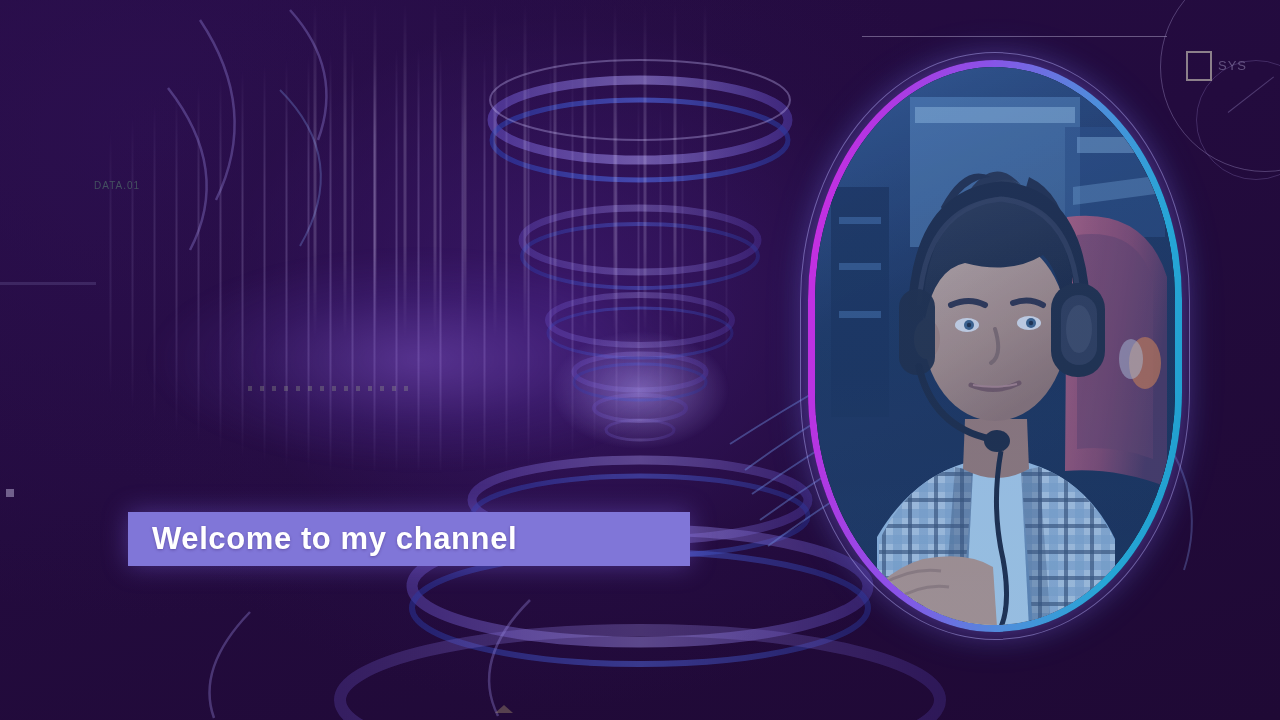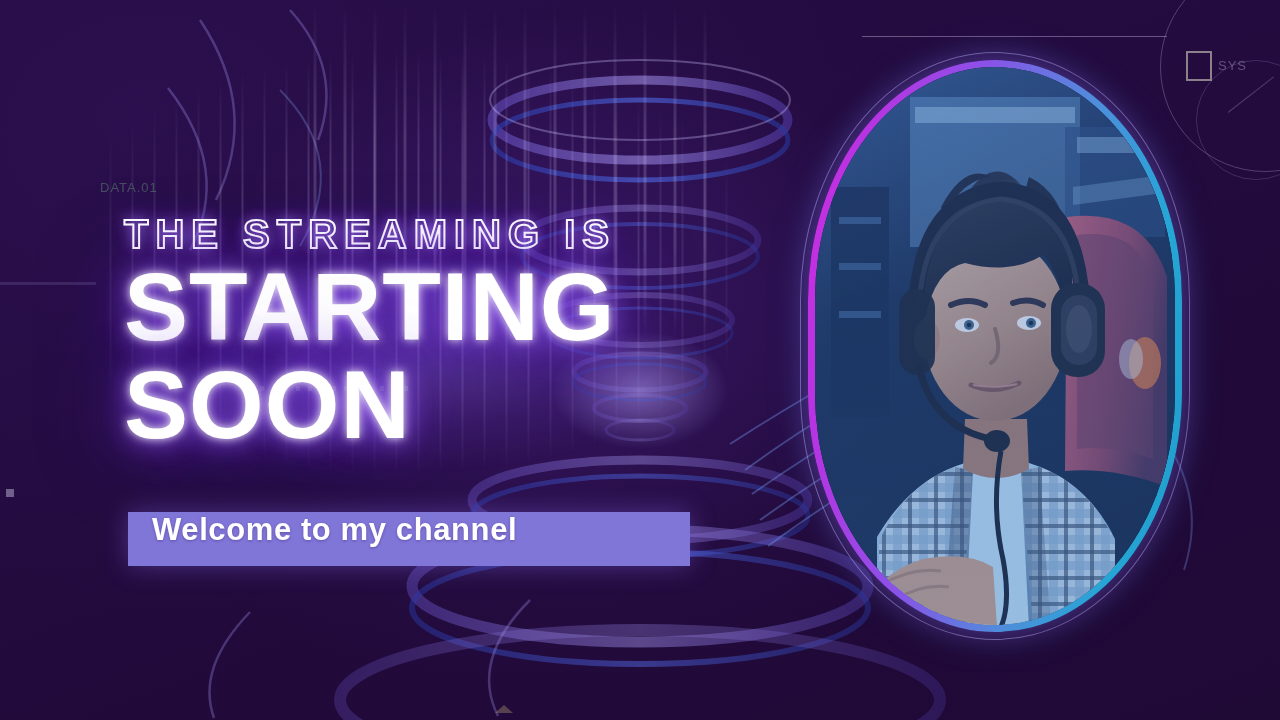--- a/index.html
+++ b/index.html
@@ -73,21 +73,21 @@
       0 0 26px rgba(155,100,255,.95),
       0 0 52px rgba(120,60,230,.85),
       0 0 90px rgba(95,40,200,.6);
     white-space:nowrap;
   }
 
   .banner{
     position:absolute; left:128px; top:512px;
     width:562px; height:54px;
     background:#8076d8;
-    display:flex; align-items:flex-start;
+    display:flex; align-items:center;
     box-shadow:0 0 26px rgba(120,95,220,.45);
   }
   .banner-text{
     margin-left:24px;
     font-size:31px; font-weight:700; letter-spacing:.6px; color:#fff;
     text-shadow:0 1px 3px rgba(40,15,80,.35);
     white-space:nowrap;
   }
 
   
@@ -133,21 +133,21 @@
   }
   .hud-arc2{
     position:absolute; left:1196px; top:60px; width:120px; height:120px;
     border:1px solid rgba(150,130,200,.28); border-radius:50%;
   }
   .hud-tick{ position:absolute; left:1228px; top:112px; width:58px; height:1px;
     background:rgba(160,145,205,.35); transform:rotate(-38deg); transform-origin:left center; }
   .hud-dot{ position:absolute; left:6px; top:489px; width:8px; height:8px;
     background:rgba(190,180,215,.5); }
   .hud-txt-left{
-    position:absolute; left:100px; top:180px; font-size:13px; letter-spacing:1px;
+    position:absolute; left:94px; top:180px; font-size:10px; letter-spacing:1px;
     color:rgba(100,160,120,.45);
   }
   .hud-dots{
     position:absolute; left:248px; top:386px; width:160px; height:5px;
     background:repeating-linear-gradient(90deg, rgba(180,200,150,.45) 0 4px, rgba(0,0,0,0) 4px 12px);
     opacity:.55;
   }
   .hud-tri{ position:absolute; left:495px; top:705px; width:0;height:0;
     border-left:9px solid transparent; border-right:9px solid transparent;
     border-bottom:8px solid rgba(190,170,120,.35); }
@@ -240,25 +240,20 @@
   <div class="hud-arc"></div>
   <div class="hud-arc2"></div>
   <div class="hud-tick"></div>
   <div class="hud-square"></div>
   <div class="hud-label">SYS</div>
   <div class="hud-txt-left">DATA.01</div>
   <div class="hud-dots"></div>
   <div class="hud-dot"></div>
   <div class="hud-tri"></div>
 
-  <div class="headline">
-    <div class="kicker">THE STREAMING IS</div>
-    <div class="big">STARTING</div>
-    <div class="big">SOON</div>
-  </div>
 
   <div class="banner">
     <div class="banner-text">Welcome to my channel</div>
   </div>
 
   <div class="portrait-wrap">
     <div class="portrait-outline"></div>
     <div class="portrait-ring">
       <div class="portrait-inner">
         <svg class="portrait-photo" viewBox="0 0 360 560" preserveAspectRatio="xMidYMid slice">

